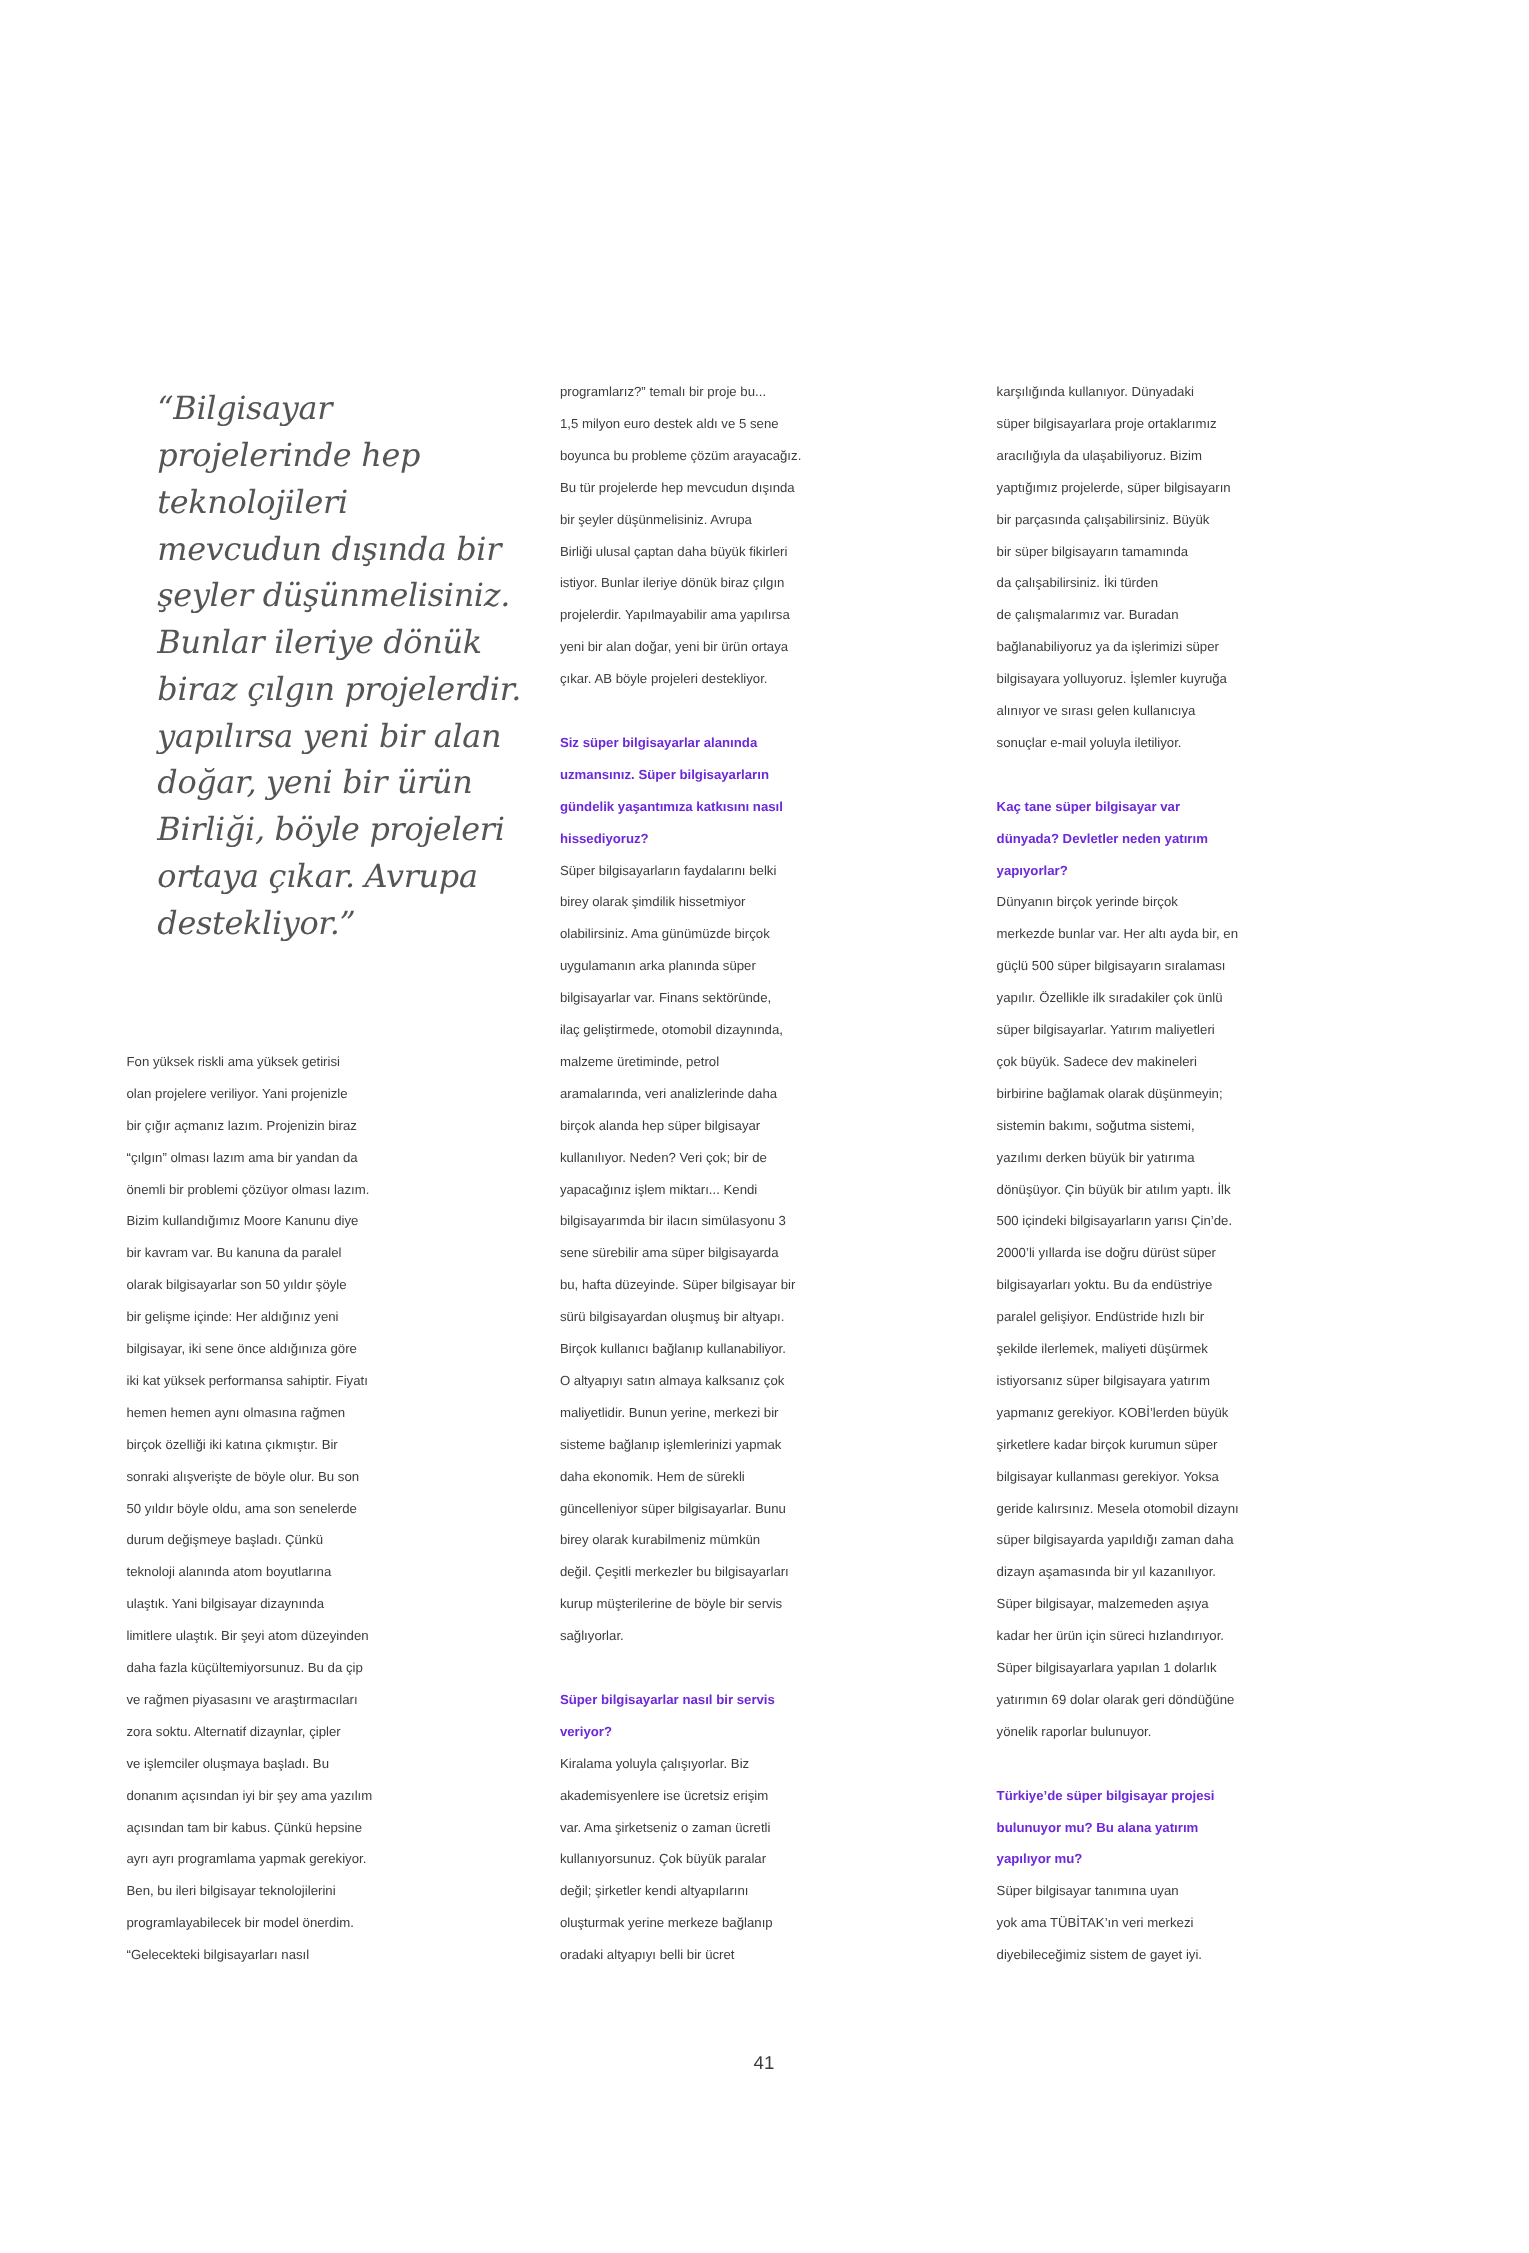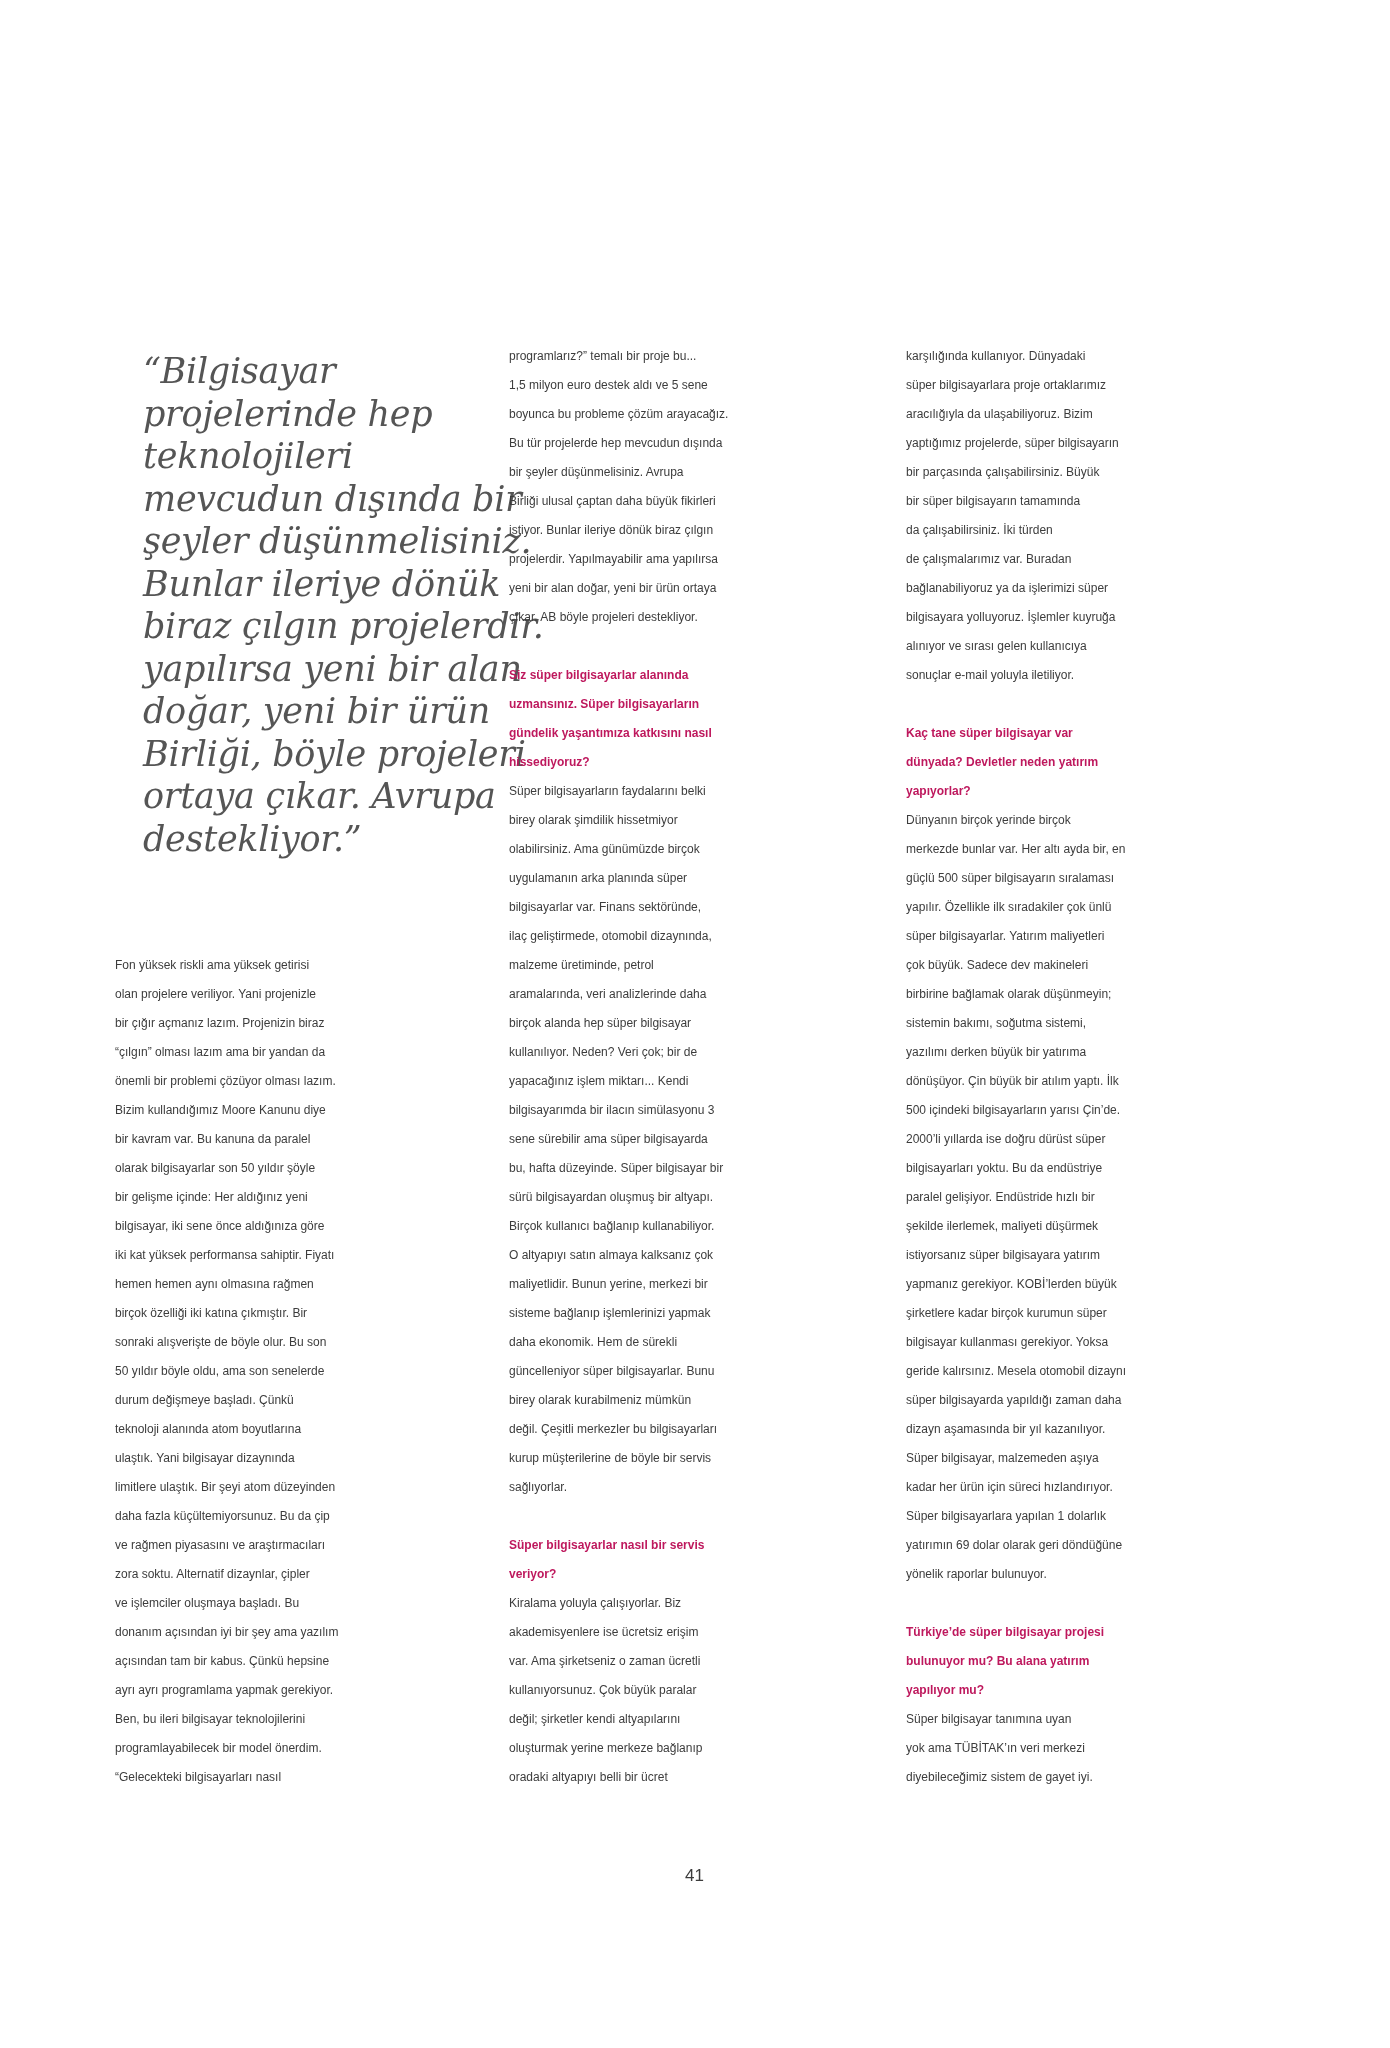--- a/index.html
+++ b/index.html
@@ -2,28 +2,28 @@
 <html><head>
 <meta charset="utf-8">
 <style>
   html, body { margin: 0; padding: 0; background: #ffffff; }
   body { width: 1390px; height: 2048px; position: relative; overflow: hidden; }
   .page { position: absolute; left: 0; top: 0; width: 1390px; height: 2048px; background: #ffffff; }
 
   .pull-quote {
     position: absolute; left: 143px; top: 350px; width: 340px;
     font-family: "DejaVu Serif", serif; font-style: italic;
-    font-size: 35px; line-height: 42.5px; color: #555555; letter-spacing: -0.3px;
+    font-size: 29px; line-height: 42.5px; color: #555555; letter-spacing: -0.3px;
   }
   .pull-quote .ln { display: block; white-space: nowrap; }
 
   .col { position: absolute; font-family: "Liberation Sans", sans-serif;
          font-size: 12px; line-height: 29px; color: #3c3c3c; }
   .col .ln { display: block; white-space: nowrap; }
-  .col .q { font-weight: bold; color: #be185d; }
+  .col .q { font-weight: bold; color: #6d28d9; }
   .col .gap { display: block; height: 29px; }
 
   .col1 { left: 115px; top: 951px; width: 375px; }
   .col2 { left: 509px; top: 342px; width: 385px; }
   .col3 { left: 906px; top: 342px; width: 385px; }
 
   .page-number { position: absolute; left: 685px; top: 1866px;
     font-family: "Liberation Sans", sans-serif; font-size: 17px; color: #3c3c3c; }
 </style>
 </head>

